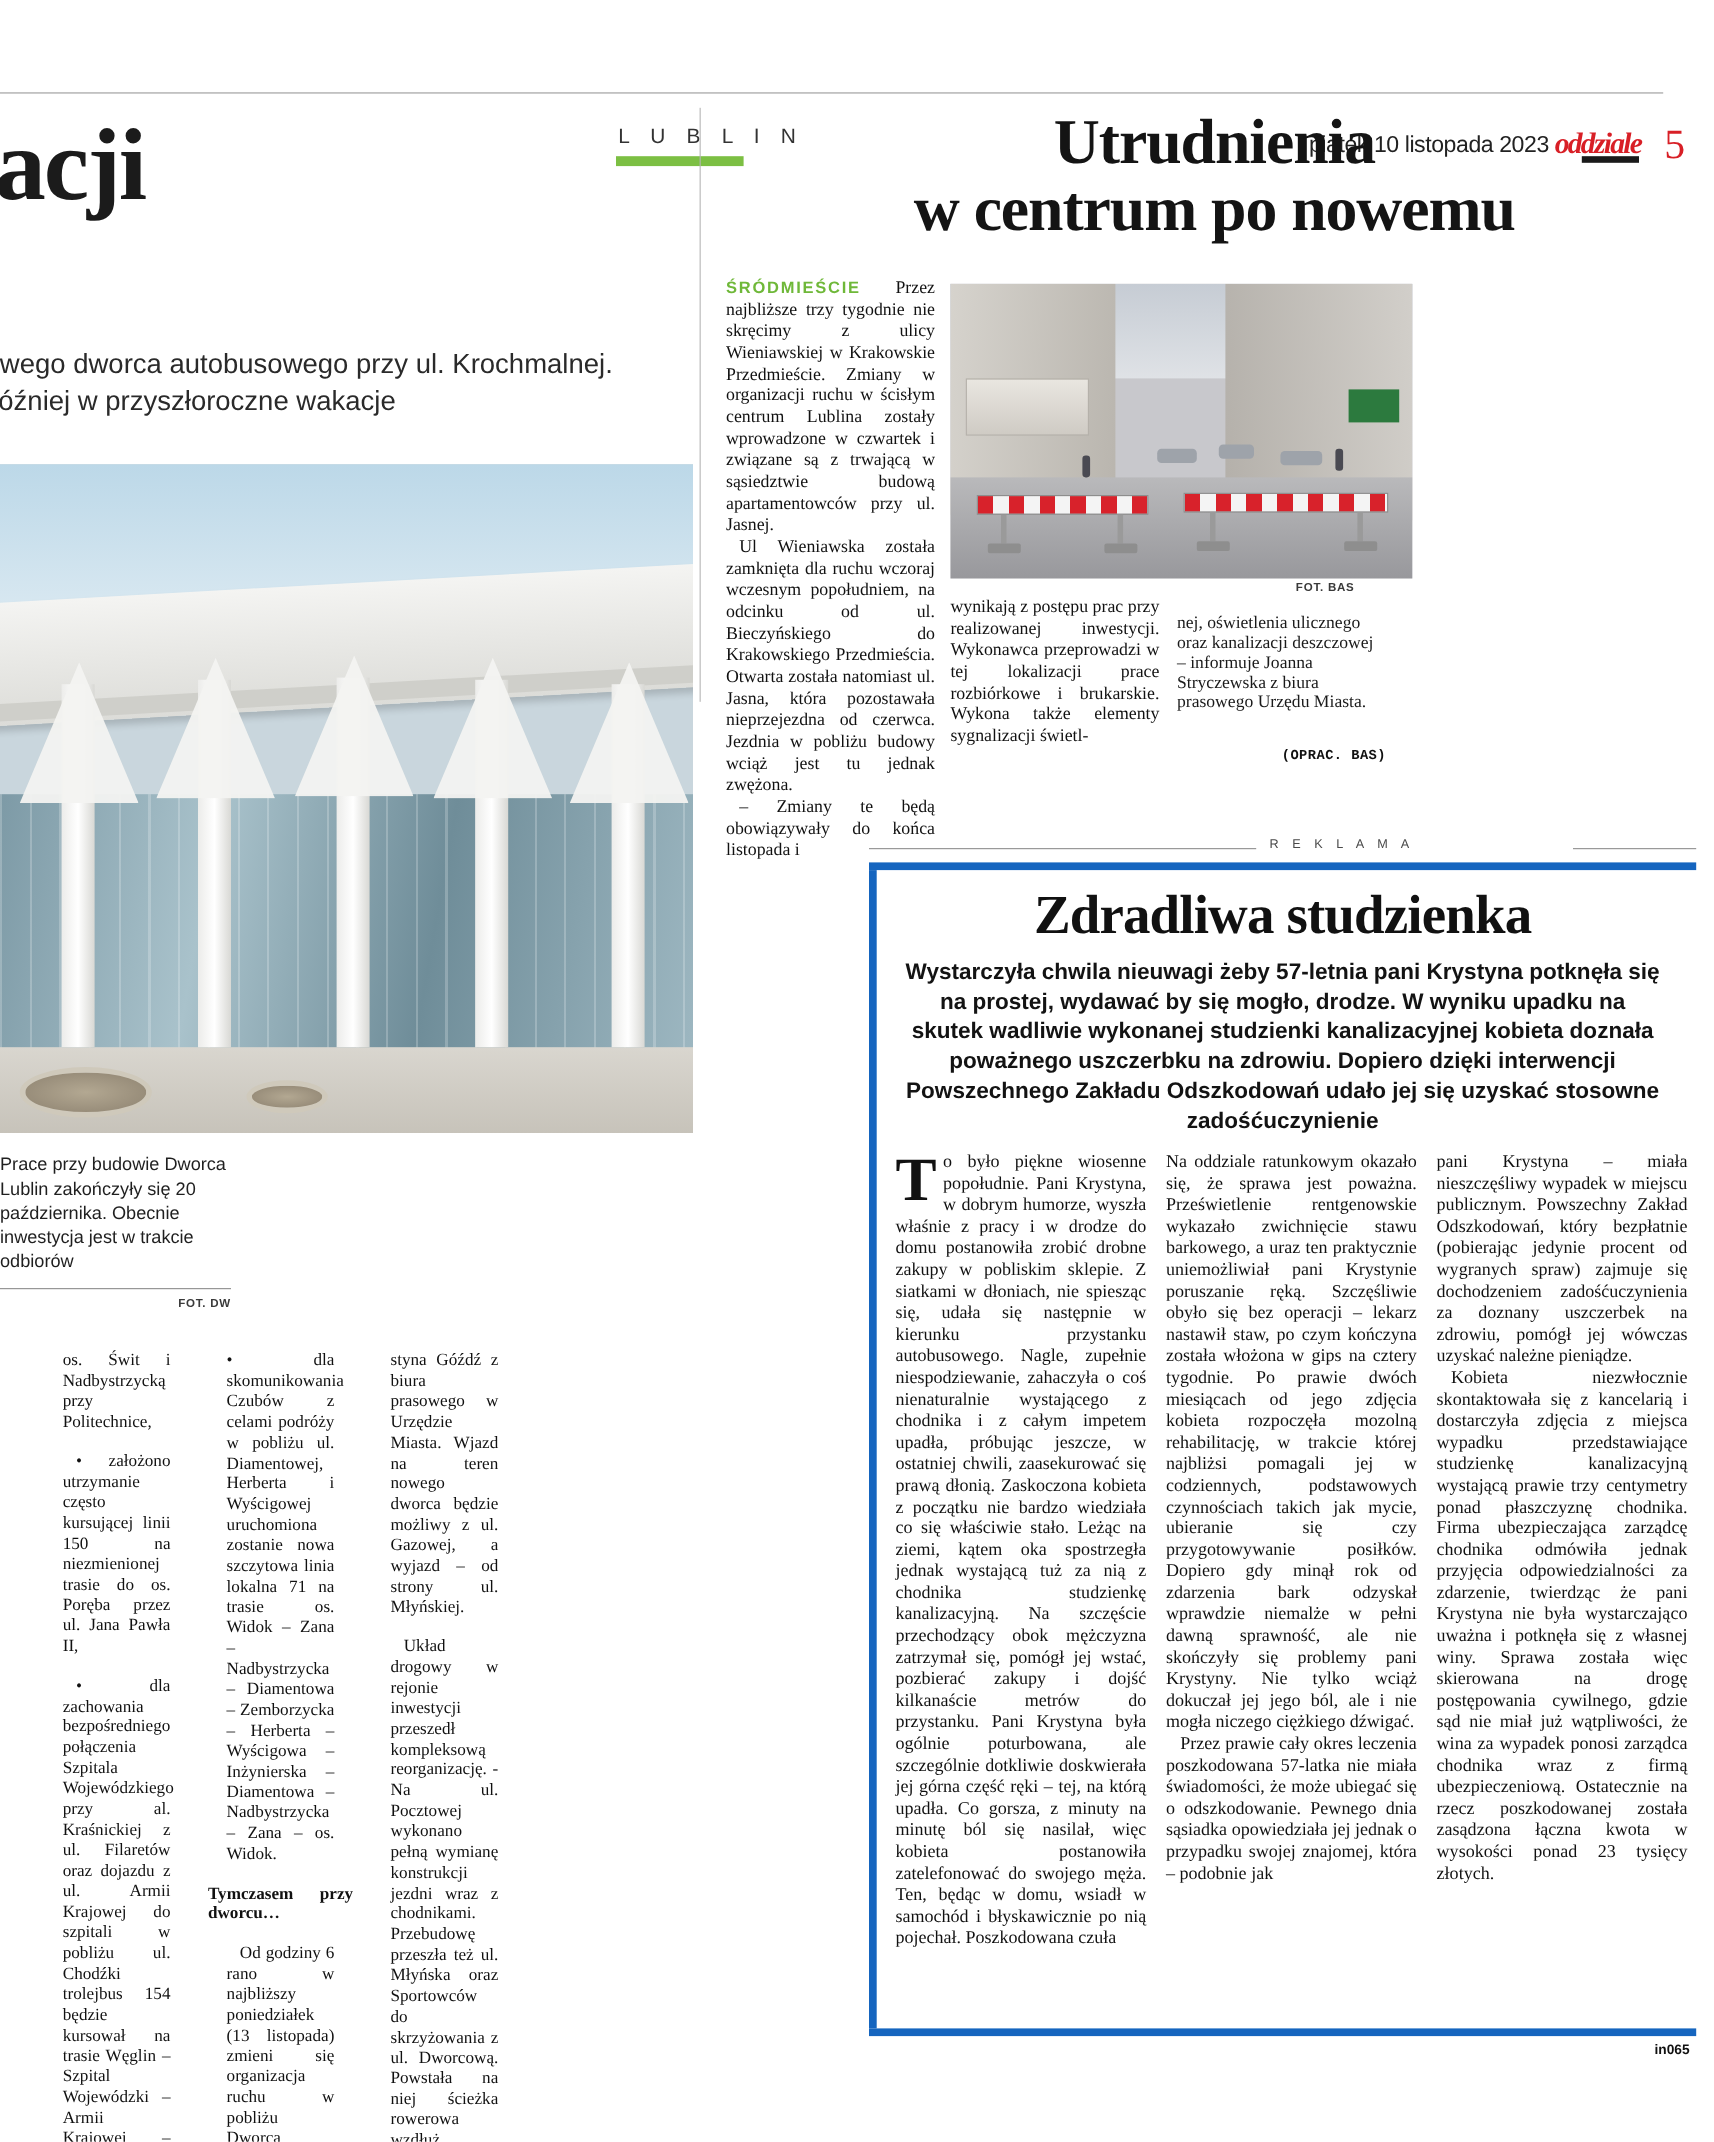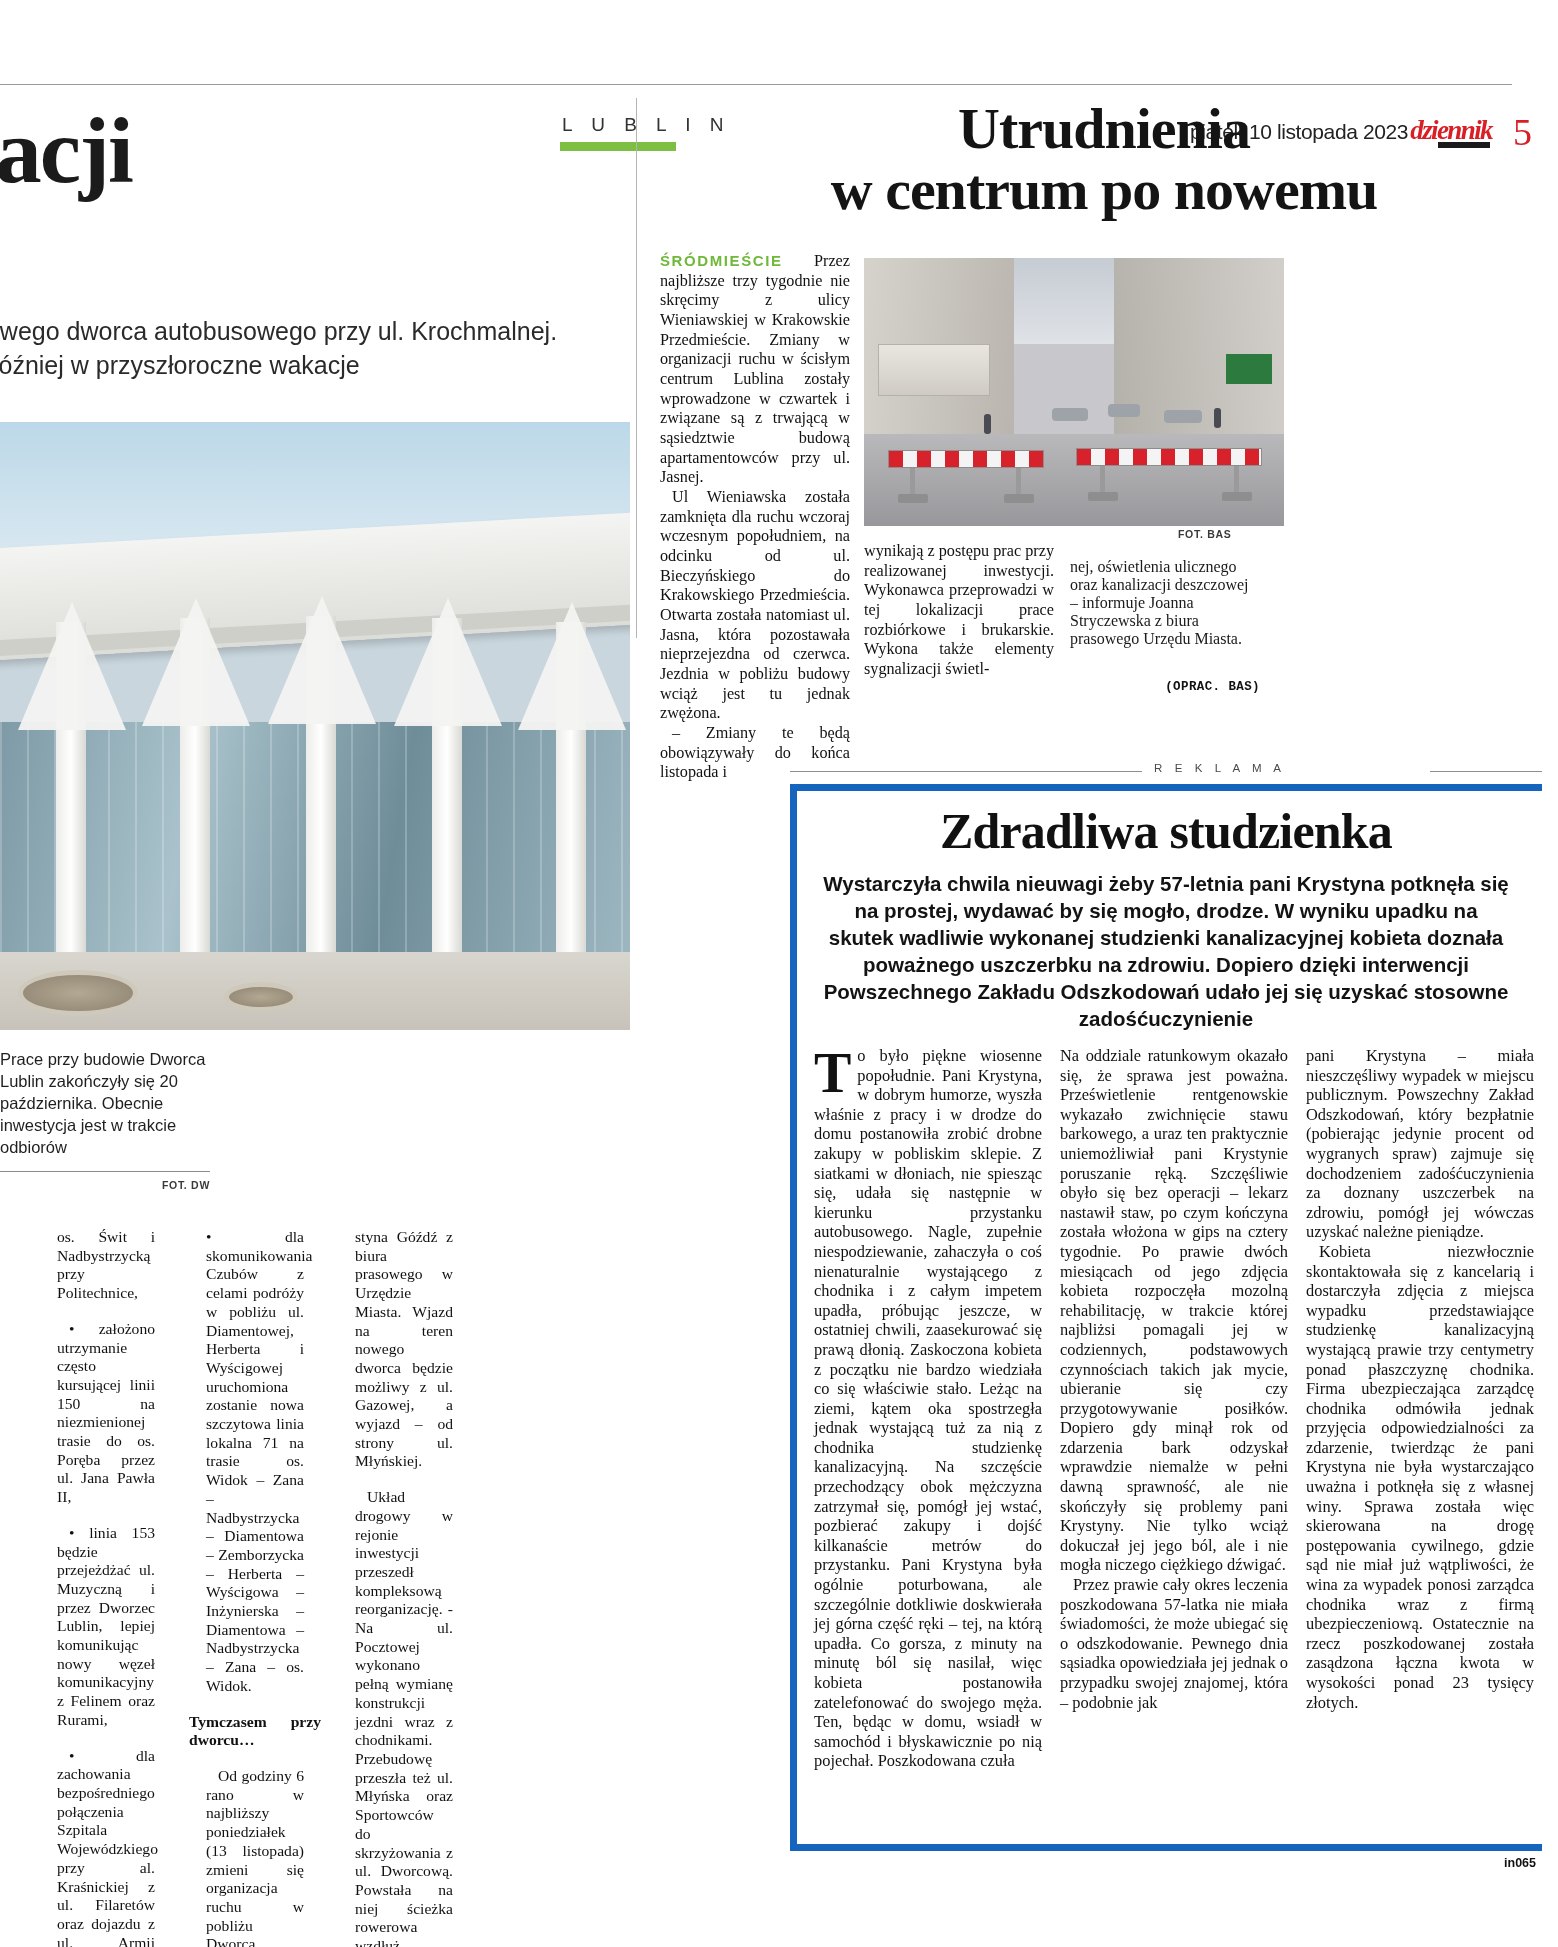--- a/index.html
+++ b/index.html
@@ -203,21 +203,21 @@
   }
 </style>
 </head>
 <body>
 
 <div class="masthead">
   <div class="mh-rule"></div>
   <div class="mh-section">L U B L I N</div>
   <div class="mh-underline"></div>
   <div class="mh-date">piątek 10 listopada 2023</div>
-  <div class="mh-logo">dziennik</div>
+  <div class="mh-logo">oddziale</div>
   <div class="mh-logo-bar"></div>
   <div class="mh-page">5</div>
 </div>
 
 <div class="left-zone">
   <div class="left-head">nikacji<br>mi</div>
   <div class="left-sub">otwarciu nowego dworca autobusowego przy ul. Krochmalnej.<br>nować najpóźniej w przyszłoroczne wakacje</div>
 
   <div class="photo-main">
     <div class="sky"></div>
@@ -243,21 +243,20 @@
     <div class="photo-caption">Prace przy budowie Dworca Lublin zakończyły się 20 października. Obecnie inwestycja jest w trakcie odbiorów</div>
     <div class="fot-line">
       <span class="fot">FOT. DW</span>
     </div>
   </div>
 
   <div class="lcols">
     <div class="lcol">
       <p>os. Świt i Nadbystrzycką przy Politechnice,</p>
       <p>• założono utrzymanie często kursującej linii 150 na niezmienionej trasie do os. Poręba przez ul. Jana Pawła II,</p>
-      <p>• linia 153 będzie przejeżdżać ul. Muzyczną i przez Dworzec Lublin, lepiej komunikując nowy węzeł komunikacyjny z Felinem oraz Rurami,</p>
       <p>• dla zachowania bezpośredniego połączenia Szpitala Wojewódzkiego przy al. Kraśnickiej z ul. Filaretów oraz dojazdu z ul. Armii Krajowej do szpitali w pobliżu ul. Chodźki trolejbus 154 będzie kursował na trasie Węglin – Szpital Wojewódzki – Armii Krajowej – Filaretów – Głęboka – Dworzec Lublin – Al. Unii Lubelskiej – Chodźki – Choiny,</p>
       <p>• założono szybkie połączenie Poręby z Dzielnicą Dziesiąta w ramach nowej trasy linii 162 w relacji os. Poręba – Jana Pawła II – Diamentowa – Mickiewicza,</p>
     </div>
     <div class="lcol">
       <p>• dla skomunikowania Czubów z celami podróży w pobliżu ul. Diamentowej, Herberta i Wyścigowej uruchomiona zostanie nowa szczytowa linia lokalna 71 na trasie os. Widok – Zana – Nadbystrzycka – Diamentowa – Zemborzycka – Herberta – Wyścigowa – Inżynierska – Diamentowa – Nadbystrzycka – Zana – os. Widok.</p>
       <p class="subhead">Tymczasem przy dworcu…</p>
       <p>Od godziny 6 rano w najbliższy poniedziałek (13 listopada) zmieni się organizacja ruchu w pobliżu Dworca Lublin. Najważniejszą zmianą będzie otwarcie ul. Dworcowej, która w związku z budową pozostaje nieprzejezdna od października ubiegłego roku. Na skrzyżowaniu z ul. Młyńską nastąpi zmiana pierwszeństwa przejazdu – będą je mieli kierowcy jadący Dworcową. Możliwy będzie także przejazd przez ul. Pocztową, od strony ul. Kunickiego.</p>
 
     </div>
     <div class="lcol">

